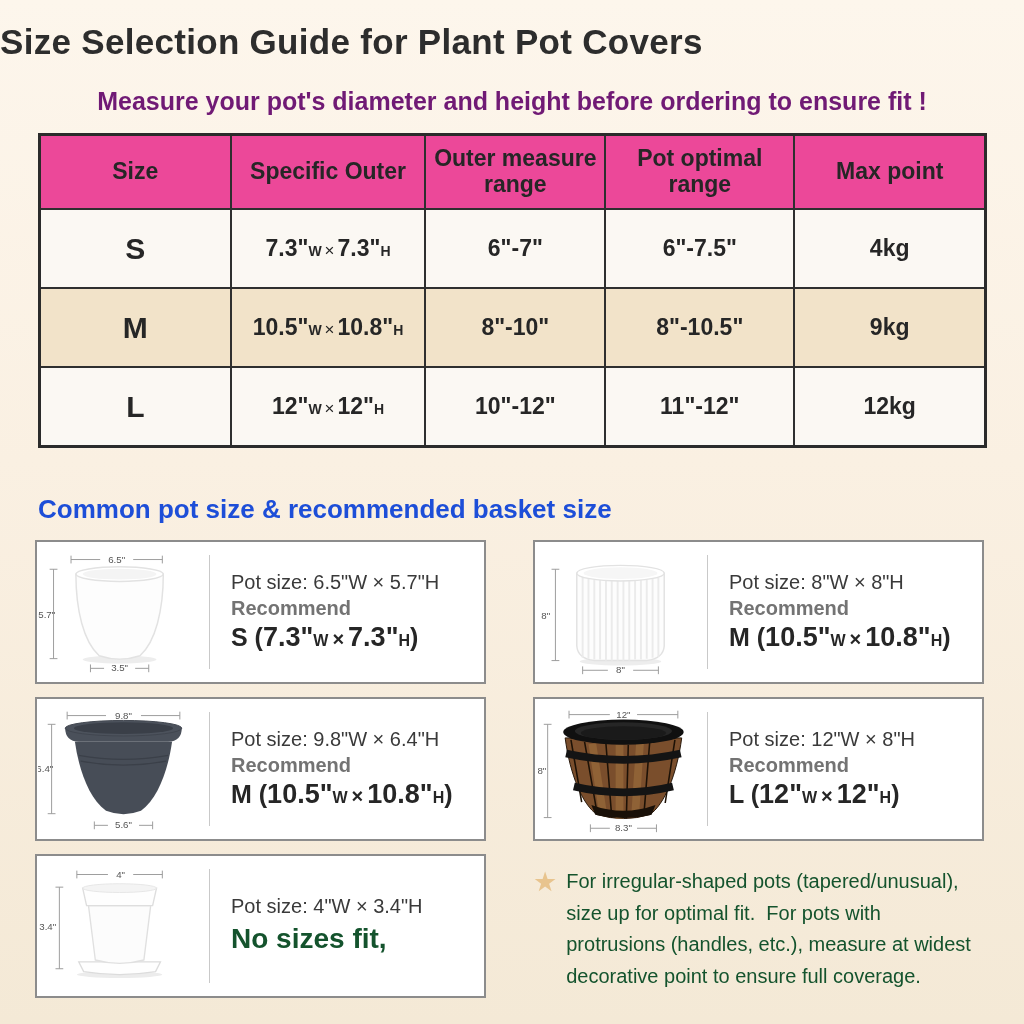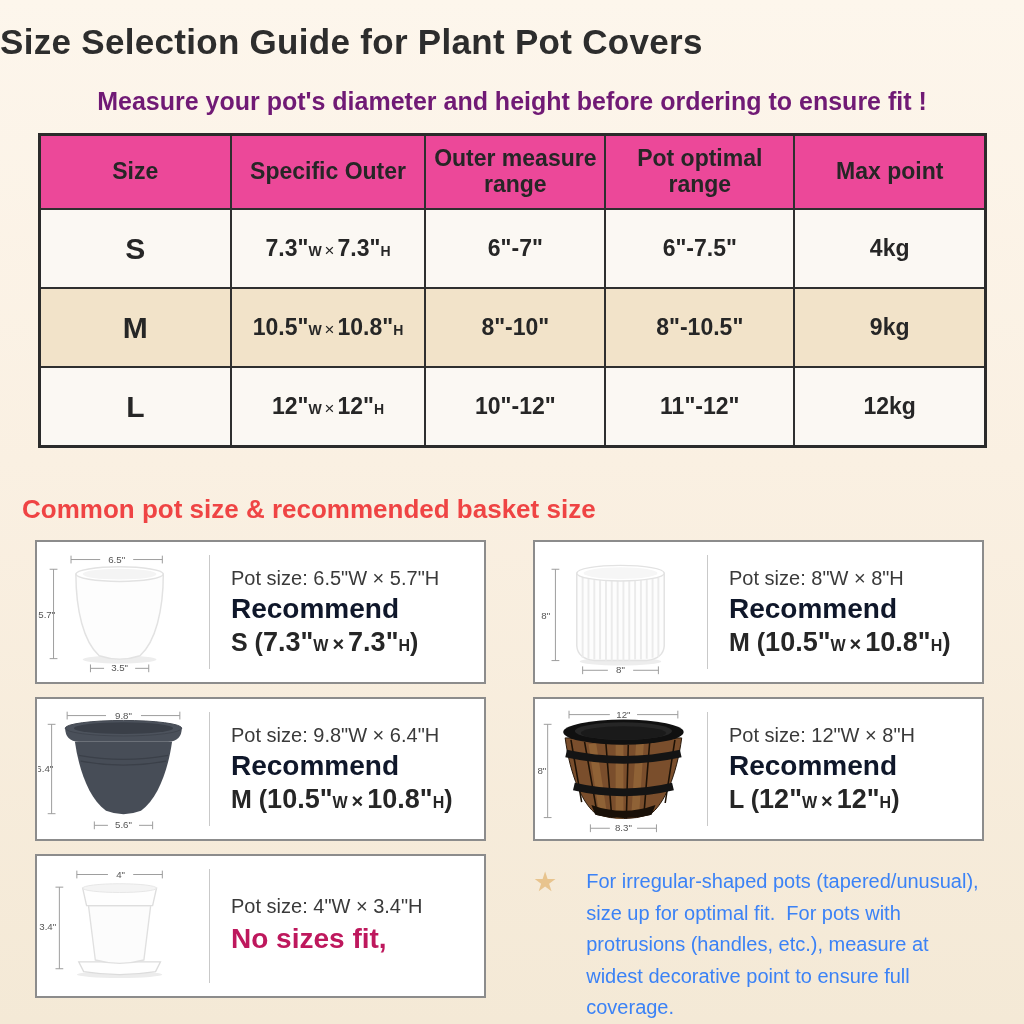--- a/index.html
+++ b/index.html
@@ -29,43 +29,43 @@
   .size-table thead th{
     height:72px;background:#ec4899;font-size:23px;font-weight:700;
     line-height:1.12;color:#262626;
   }
   .size-table tbody td{height:77px;background:#fbf8f3;font-size:23px;font-weight:700;color:#262626;}
   .size-table tr.accent td{background:#f2e3c9;}
   .size-table td.size-cell{font-size:30px;}
   .spec .u{font-size:14px;}
   .spec .x{font-size:17px;margin:0 3px;font-weight:400;}
   .section-title{
-    margin:46px 0 0 22px;font-size:26px;font-weight:700;color:#ef4444;
+    margin:46px 0 0 38px;font-size:26px;font-weight:700;color:#1d4ed8;
   }
   .grid{
     display:grid;grid-template-columns:451px 451px;
     column-gap:47px;row-gap:13px;margin:15px 0 0 35px;
   }
   .card{
     background:#ffffff;border:2px solid #8c8c8c;height:144px;
     box-sizing:border-box;display:flex;align-items:center;
   }
   .card .img{width:172px;height:132px;flex:0 0 auto;display:flex;align-items:center;justify-content:center;}
   .card .vr{width:1px;background:#c9c9c9;height:114px;flex:0 0 auto;}
   .card .txt{padding-left:21px;display:flex;flex-direction:column;justify-content:center;}
   .pot-size-line{font-size:20px;color:#3a3a3a;margin-bottom:3px;}
-  .rec-label{font-size:28px;font-weight:700;color:#0f172a;margin-bottom:2px;}
+  .rec-label{font-size:20px;font-weight:700;color:#737373;margin-bottom:2px;}
   .rec-size{font-size:25px;font-weight:700;color:#262626;white-space:nowrap;}
   .rec-size .n{font-size:27px;}
   .rec-size .u{font-size:16px;}
   .rec-size .x{font-size:20px;margin:0 4px;}
-  .nofit{font-size:28px;font-weight:700;color:#be185d;line-height:1.3;}
+  .nofit{font-size:28px;font-weight:700;color:#14532d;line-height:1.3;}
   .note{display:flex;align-items:flex-start;padding-top:12px;}
   .star{color:#e8c48e;font-size:27px;line-height:1.2;margin-right:9px;flex:0 0 auto;}
-  .note-text{font-size:20px;color:#3b82f6;line-height:1.58;width:434px;white-space:pre-wrap;margin-left:20px;}
+  .note-text{font-size:20px;color:#14532d;line-height:1.58;width:434px;white-space:pre-wrap;}
   
   .dl{stroke:#9b9b9b;stroke-width:1;fill:none;}
   .dt{fill:#555;font-size:10px;font-family:"Liberation Sans","DejaVu Sans",sans-serif;}
 </style>
 </head>
 <body>
 
 <div class="page-title">Size Selection Guide for Plant Pot Covers</div>
 <div class="page-subtitle">Measure your pot's diameter and height before ordering to ensure fit !</div>
 

